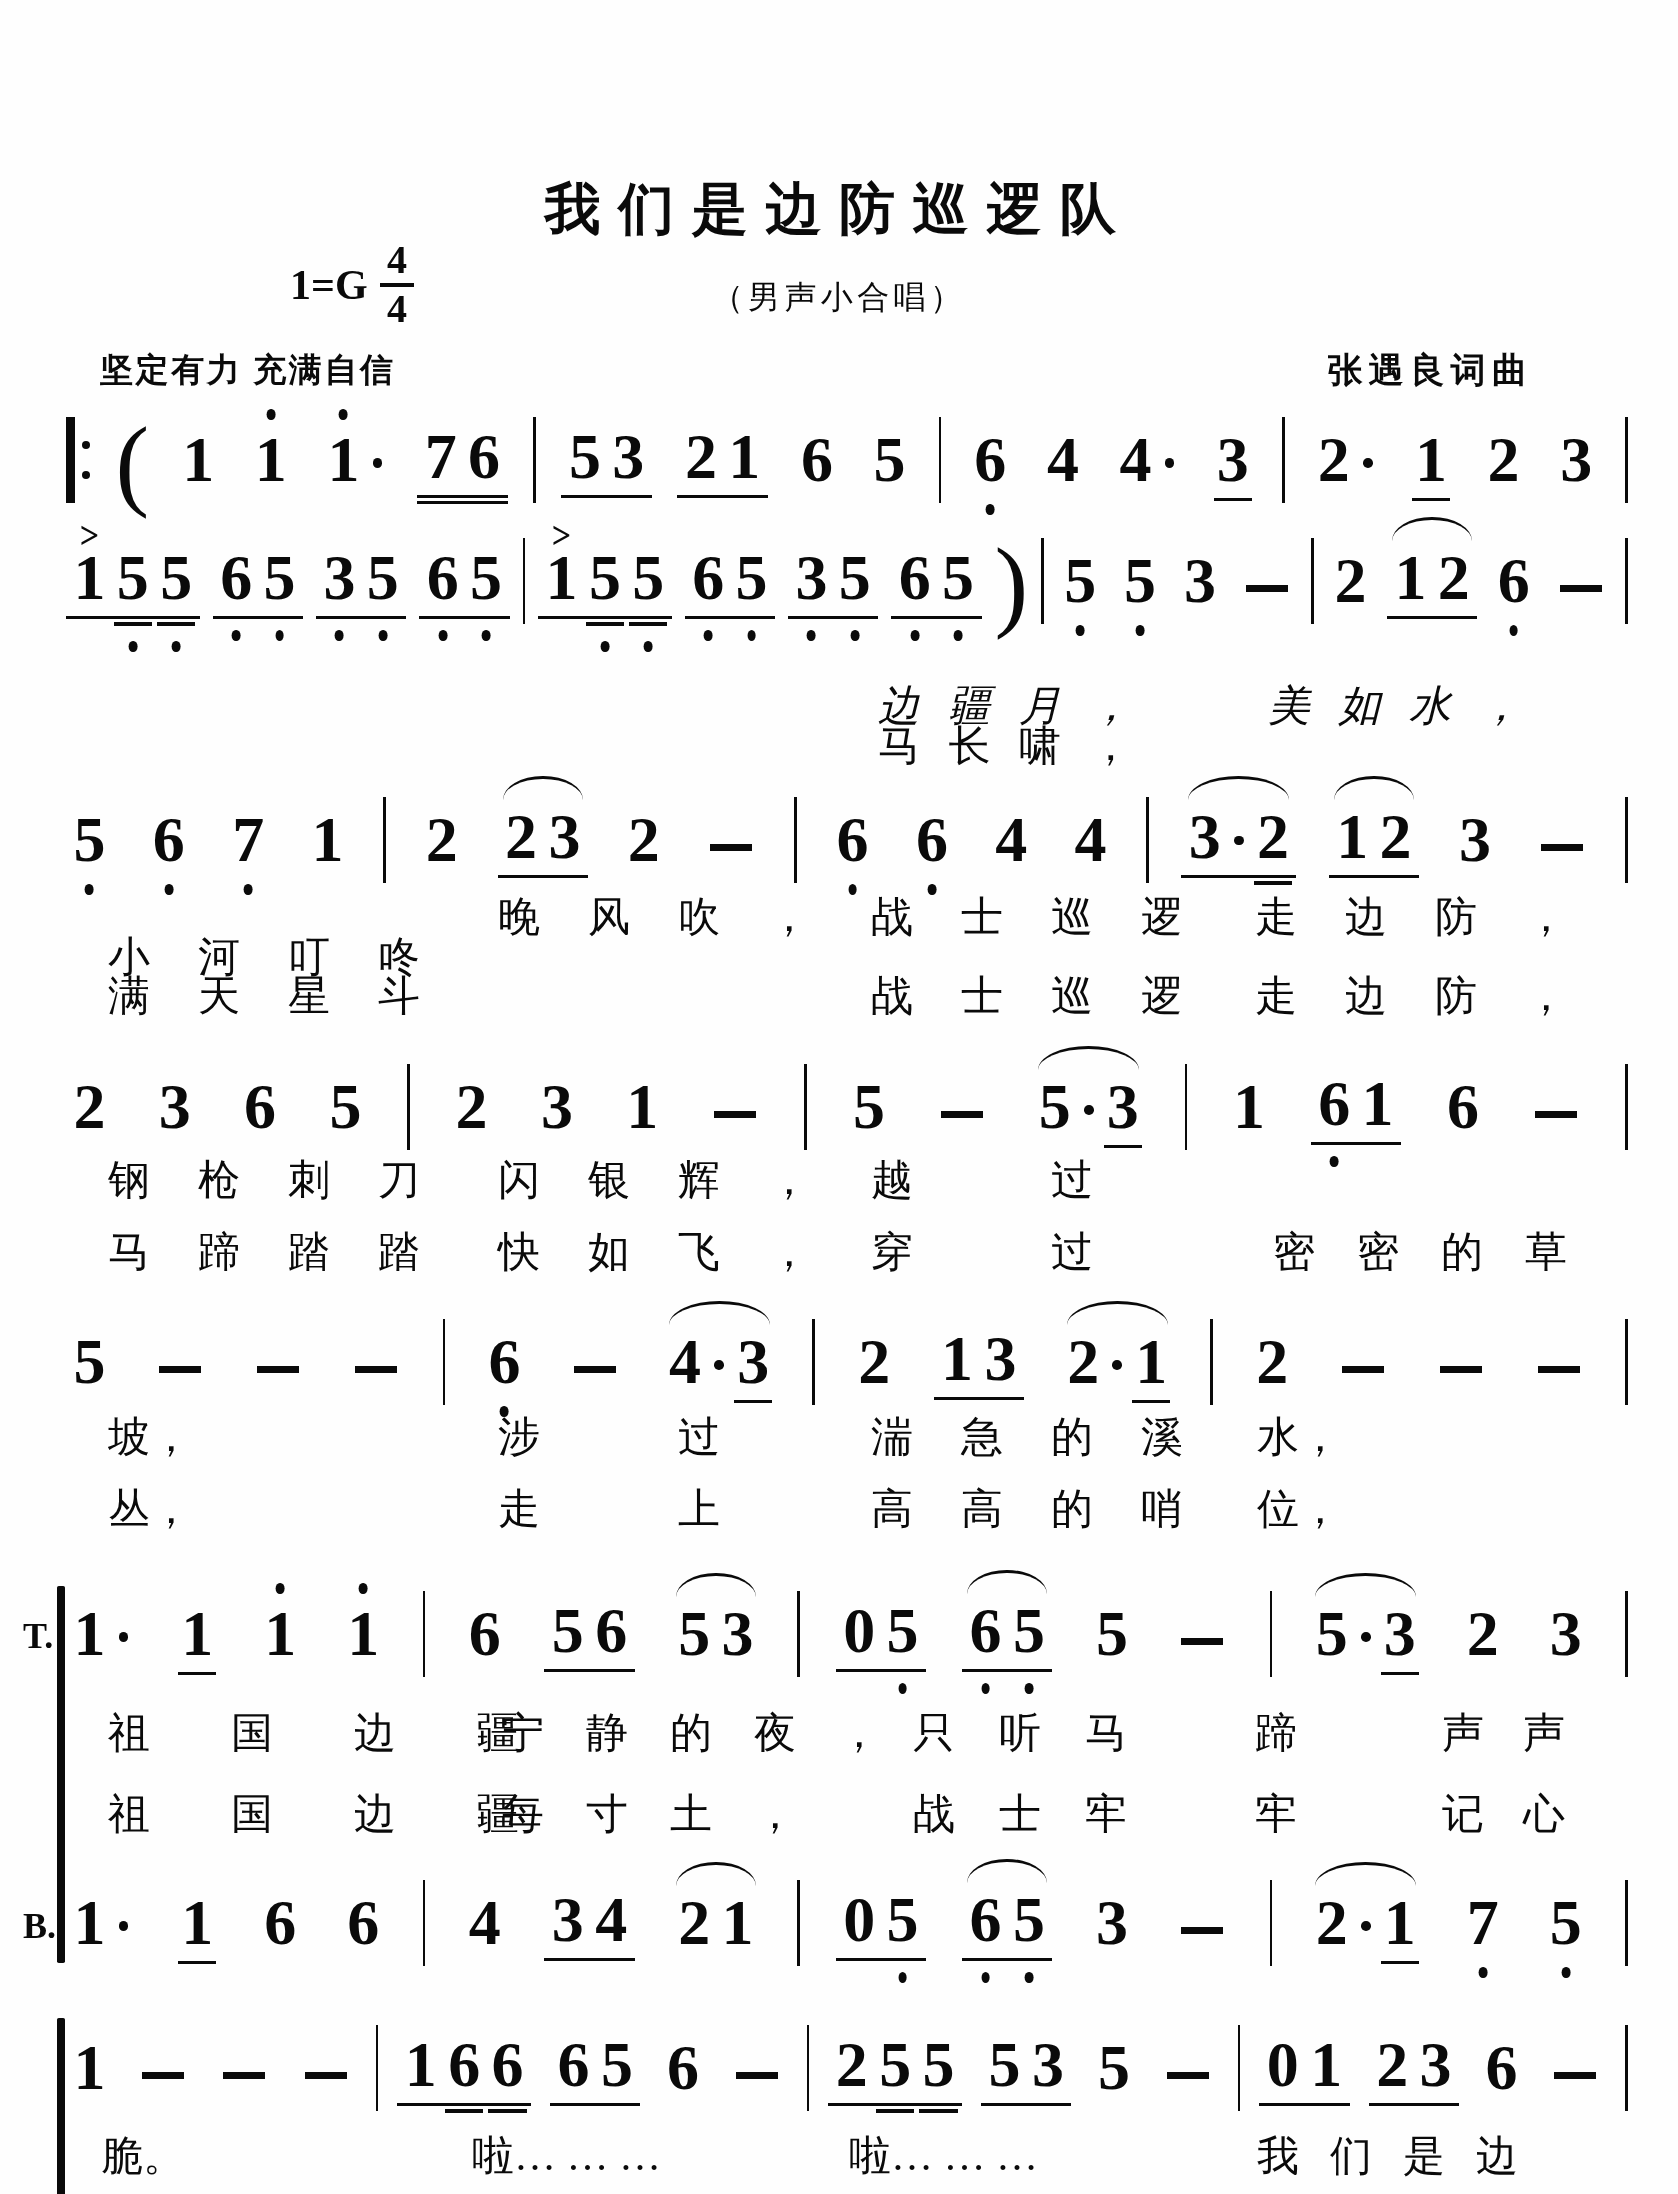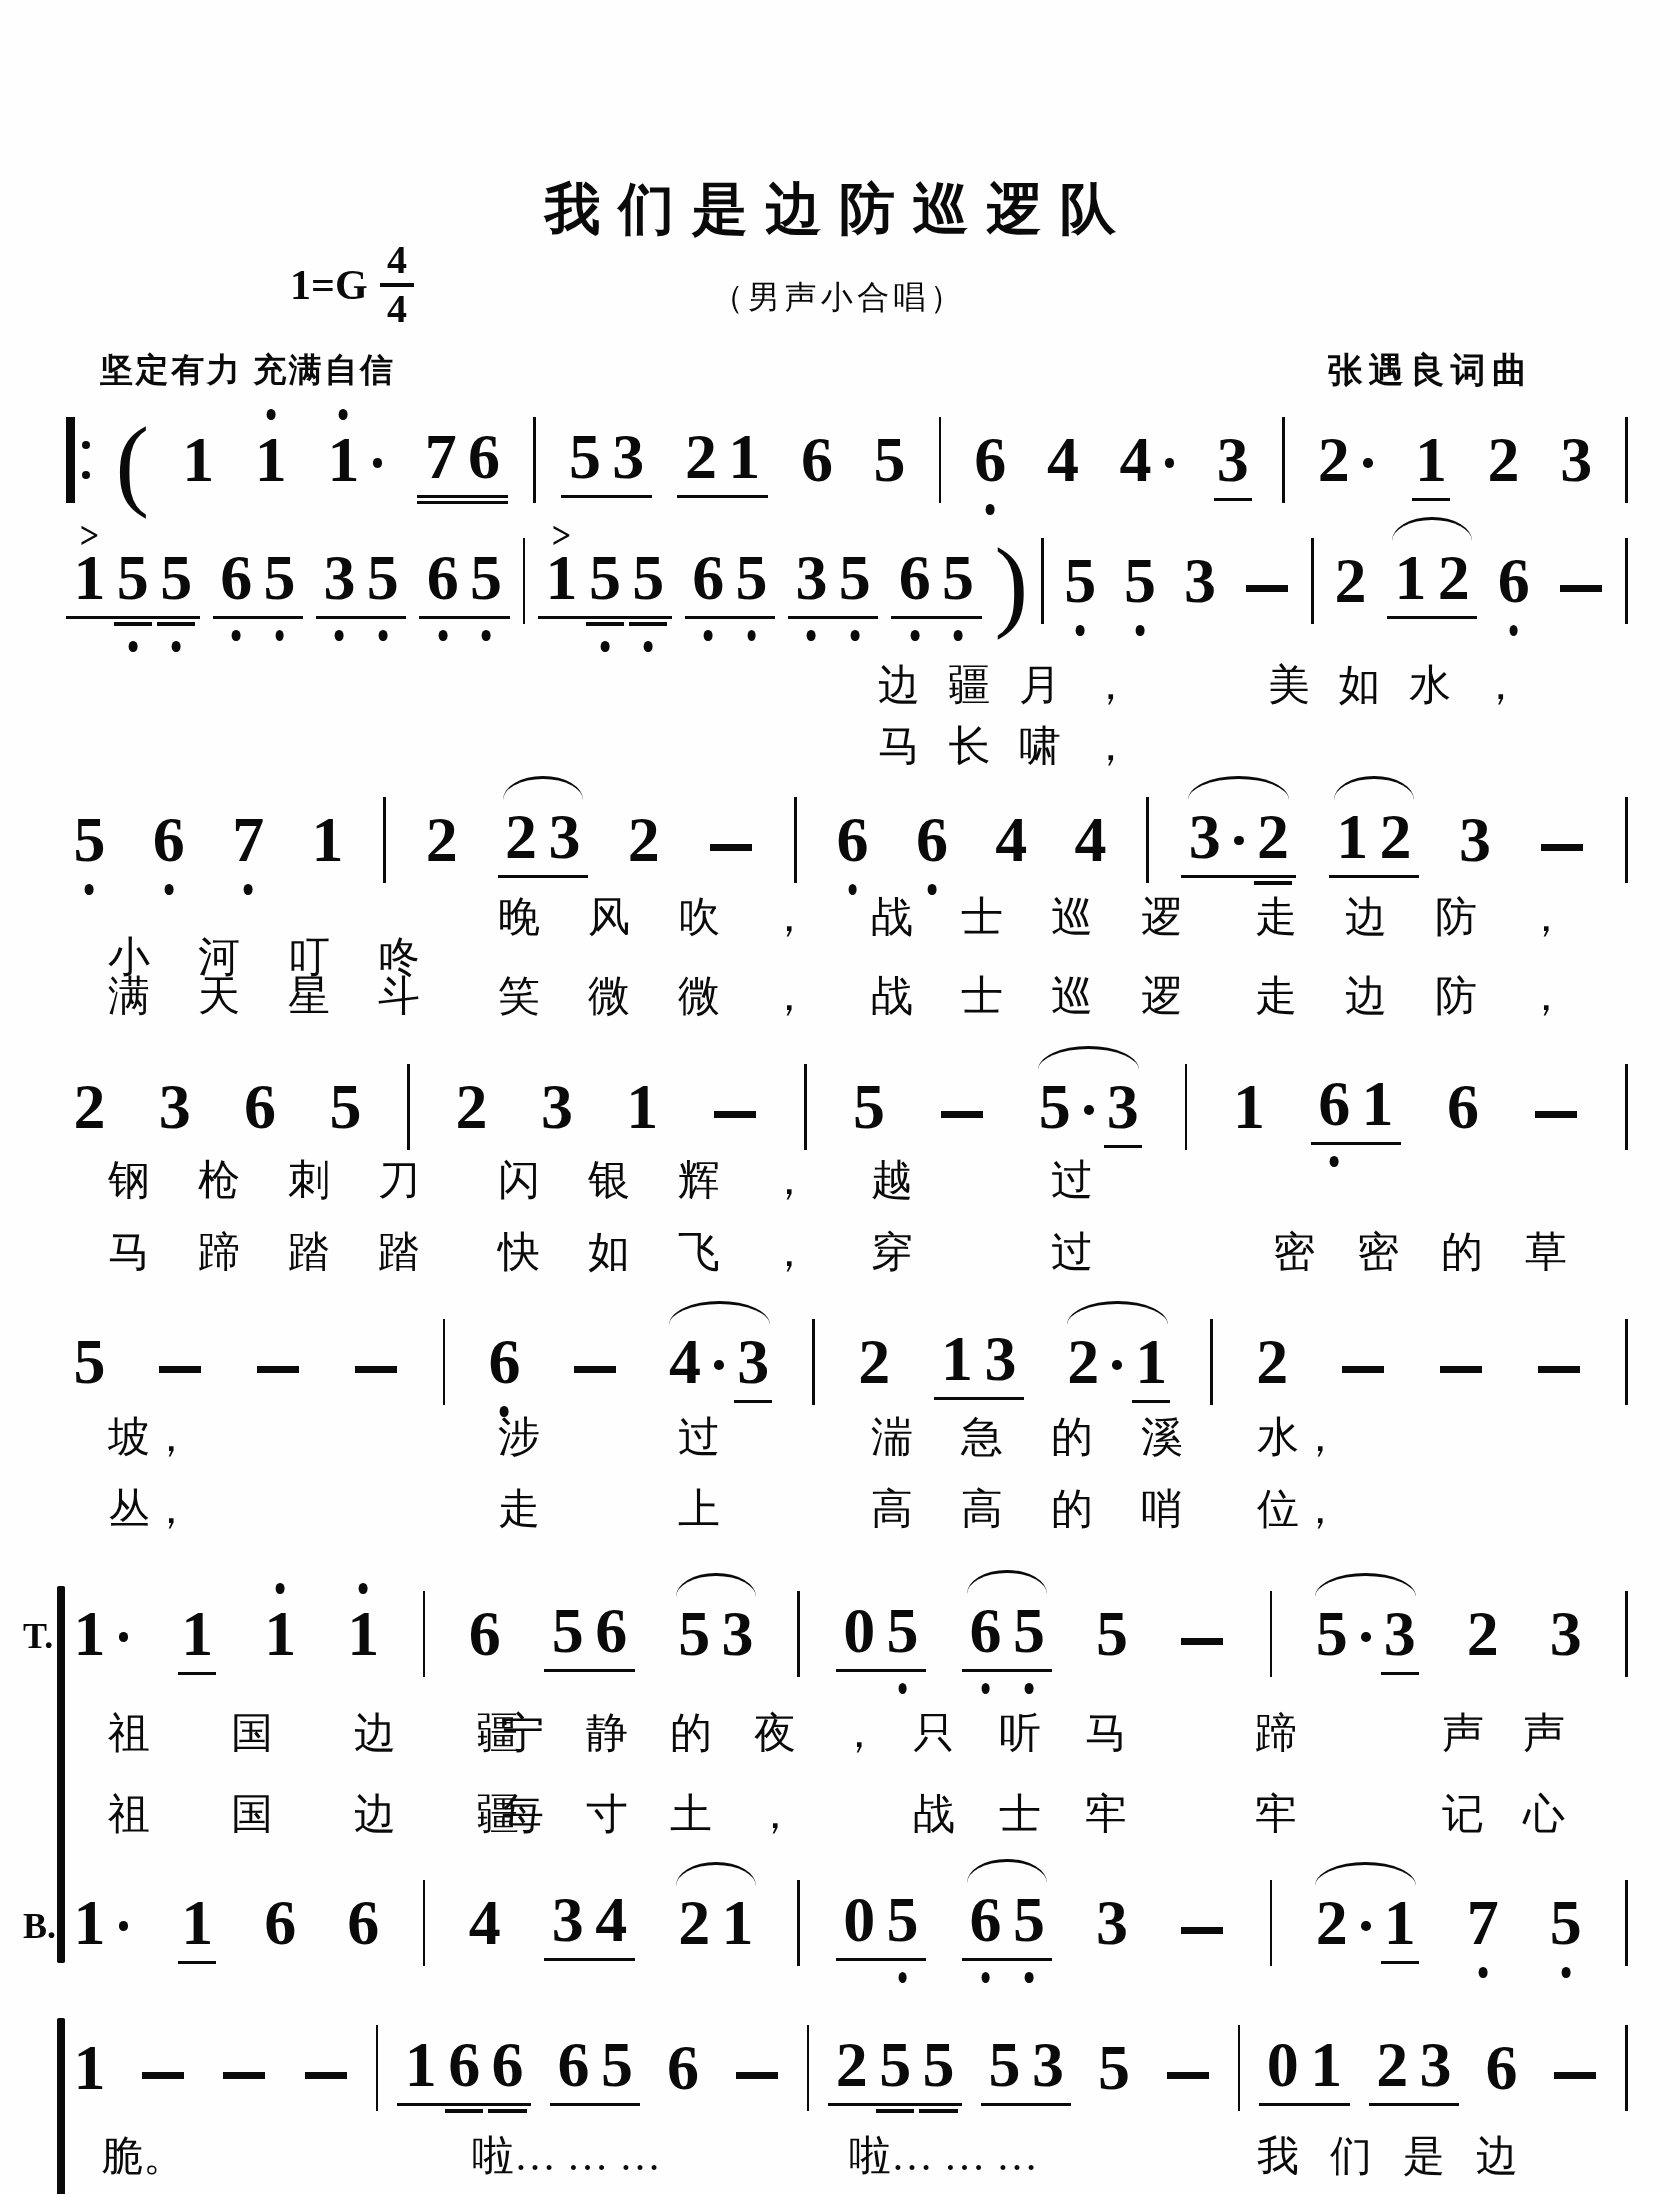--- a/index.html
+++ b/index.html
@@ -596,36 +596,35 @@
         <span class="grp">
           <span class="note"><b class="nt">6</b></span>
         </span>
         <span class="grp">
           <span class="note"><i class="dash"></i></span>
         </span>
         <span class="bar">
           <i class="bl"></i>
         </span>
       </div>
-      <div class="lyrrow" style="top: 657px;">
+      <div class="lyrrow" style="top: 678px; font-style: italic;">
         <span class="lyrseg" style="left: 878px; letter-spacing: 28.5px;">边疆月，</span>
         <span class="lyrseg" style="left: 1253px; letter-spacing: 28.5px; margin-left: 15px;">美如水，</span>
       </div>
       <div class="lyrrow" style="top: 718px;">
         <span class="lyrseg" style="left: 878px; letter-spacing: 28.5px;">马长啸，</span>
       </div>
       <div class="lyrrow" style="top: 889px;">
         <span class="lyrseg" style="left: 108px; letter-spacing: 48px; margin-top: 40px;">小河叮咚</span>
         <span class="lyrseg" style="left: 498px; letter-spacing: 48px;">晚风吹，</span>
         <span class="lyrseg" style="left: 871px; letter-spacing: 48px;">战士巡逻</span>
         <span class="lyrseg" style="left: 1255px; letter-spacing: 48px;">走边防，</span>
       </div>
       <div class="lyrrow" style="top: 968px;">
         <span class="lyrseg" style="left: 108px; letter-spacing: 48px;">满天星斗</span>
-        <span class="lyrseg" style="left: 498px; letter-spacing: 48px;">笑微微，</span>
         <span class="lyrseg" style="left: 871px; letter-spacing: 48px;">战士巡逻</span>
         <span class="lyrseg" style="left: 1255px; letter-spacing: 48px;">走边防，</span>
       </div>
       <div class="lyrrow" style="top: 1152px;">
         <span class="lyrseg" style="left: 108px; letter-spacing: 48px;">钢枪刺刀</span>
         <span class="lyrseg" style="left: 498px; letter-spacing: 48px;">闪银辉，</span>
         <span class="lyrseg" style="left: 871px; letter-spacing: 0px;">越</span>
         <span class="lyrseg" style="left: 1051px; letter-spacing: 0px;">过</span>
       </div>
       <div class="lyrrow" style="top: 1224px;">

